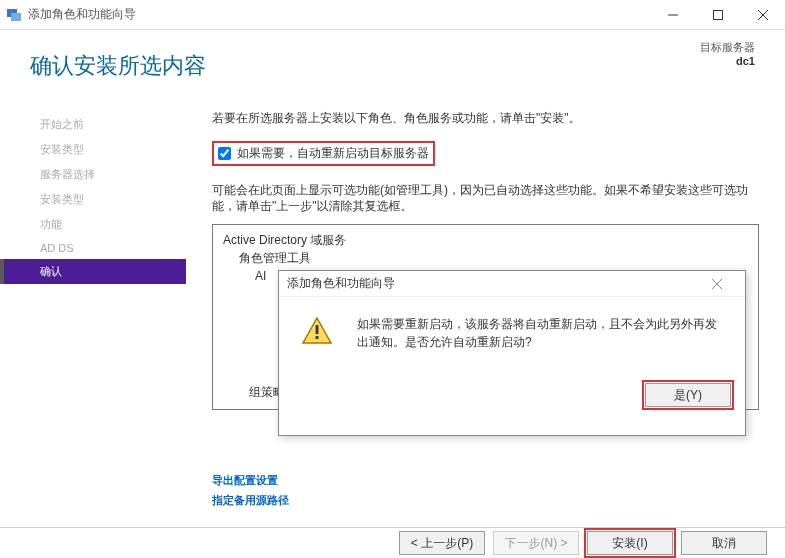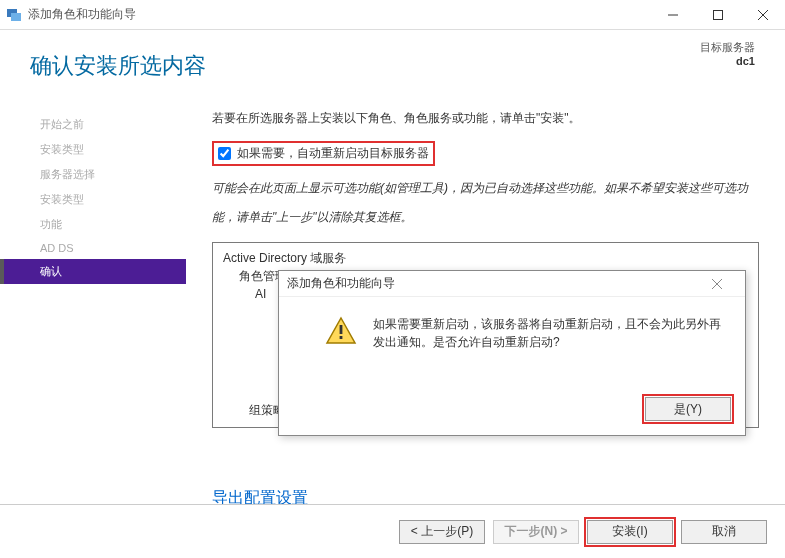--- a/index.html
+++ b/index.html
@@ -95,21 +95,21 @@
   .chk-row {
     border: 2px solid #e03030;
     padding: 2px 4px;
     display: inline-flex;
     align-items: center;
     gap: 6px;
     margin-bottom: 8px;
   }
   .chk-row input { width: 13px; height: 13px; }
   .chk-row label { font-size: 12px; }
-  .note-line { line-height: 29px; font-style: italic; }
+  .note-line { margin-top: 8px; line-height: 16px; }
 
   .list-box {
     border: 1px solid #7a7a7a;
     margin-top: 10px;
     height: 186px;
     overflow: hidden;
     padding: 6px 10px;
     font-size: 12px;
     color: #333;
     background: #fff;
@@ -121,29 +121,30 @@
 
   .group-line {
     position: absolute;
     left: 36px; bottom: 8px;
     font-size: 12px;
   }
 
   .links {
     margin-top: 60px;
     color: #0066cc;
-    font-size: 16px;
+    font-size: 11px;
     line-height: 20px;
+    font-weight: bold;
   }
   .links .lnk { cursor: pointer; }
 
   .footer {
     position: absolute;
     left: 0; right: 0; bottom: 0;
-    height: 54px;
+    height: 31px;
     border-top: 1px solid #ccc;
     display: flex;
     align-items: center;
     justify-content: flex-end;
     gap: 8px;
     padding-right: 18px;
     background: #fff;
   }
   .btn {
     min-width: 86px;
@@ -155,21 +156,20 @@
     display: inline-flex;
     align-items: center;
     justify-content: center;
     cursor: pointer;
   }
   .btn.disabled {
     color: #999;
     border-color: #ccc;
     background: #f5f5f5;
     cursor: default;
-    font-weight: bold;
   }
   .btn-outline-highlight {
     outline: 2px solid #e03030;
     outline-offset: 1px;
   }
 
   
   .modal {
     position: absolute;
     left: 278px; top: 270px;
@@ -192,37 +192,36 @@
   .modal-title .spacer { flex: 1; }
   .modal-close {
     width: 40px; height: 24px;
     display: flex; align-items: center; justify-content: center;
     color: #888;
   }
   .modal-body {
     flex: 1;
     display: flex;
     padding: 18px 22px 0 22px;
-    gap: 16px;
-    margin-left: 24px;
+    gap: 24px;
   }
   .warn-icon {
     width: 32px; height: 32px;
     flex-shrink: 0;
   }
   .modal-msg {
     font-size: 12px;
     line-height: 18px;
     color: #333;
   }
   .modal-footer {
     display: flex;
     justify-content: flex-end;
     gap: 10px;
-    padding: 10px 14px 14px;
+    padding: 10px 14px 28px;
   }
 </style>
 </head>
 <body>
 
 <div class="titlebar">
   <span class="titlebar-icon">
     <svg width="16" height="16" viewBox="0 0 16 16">
       <rect x="1" y="2" width="10" height="8" fill="#3a7abd"></rect>
       <rect x="5" y="6" width="10" height="8" fill="#6db0e8"></rect>

